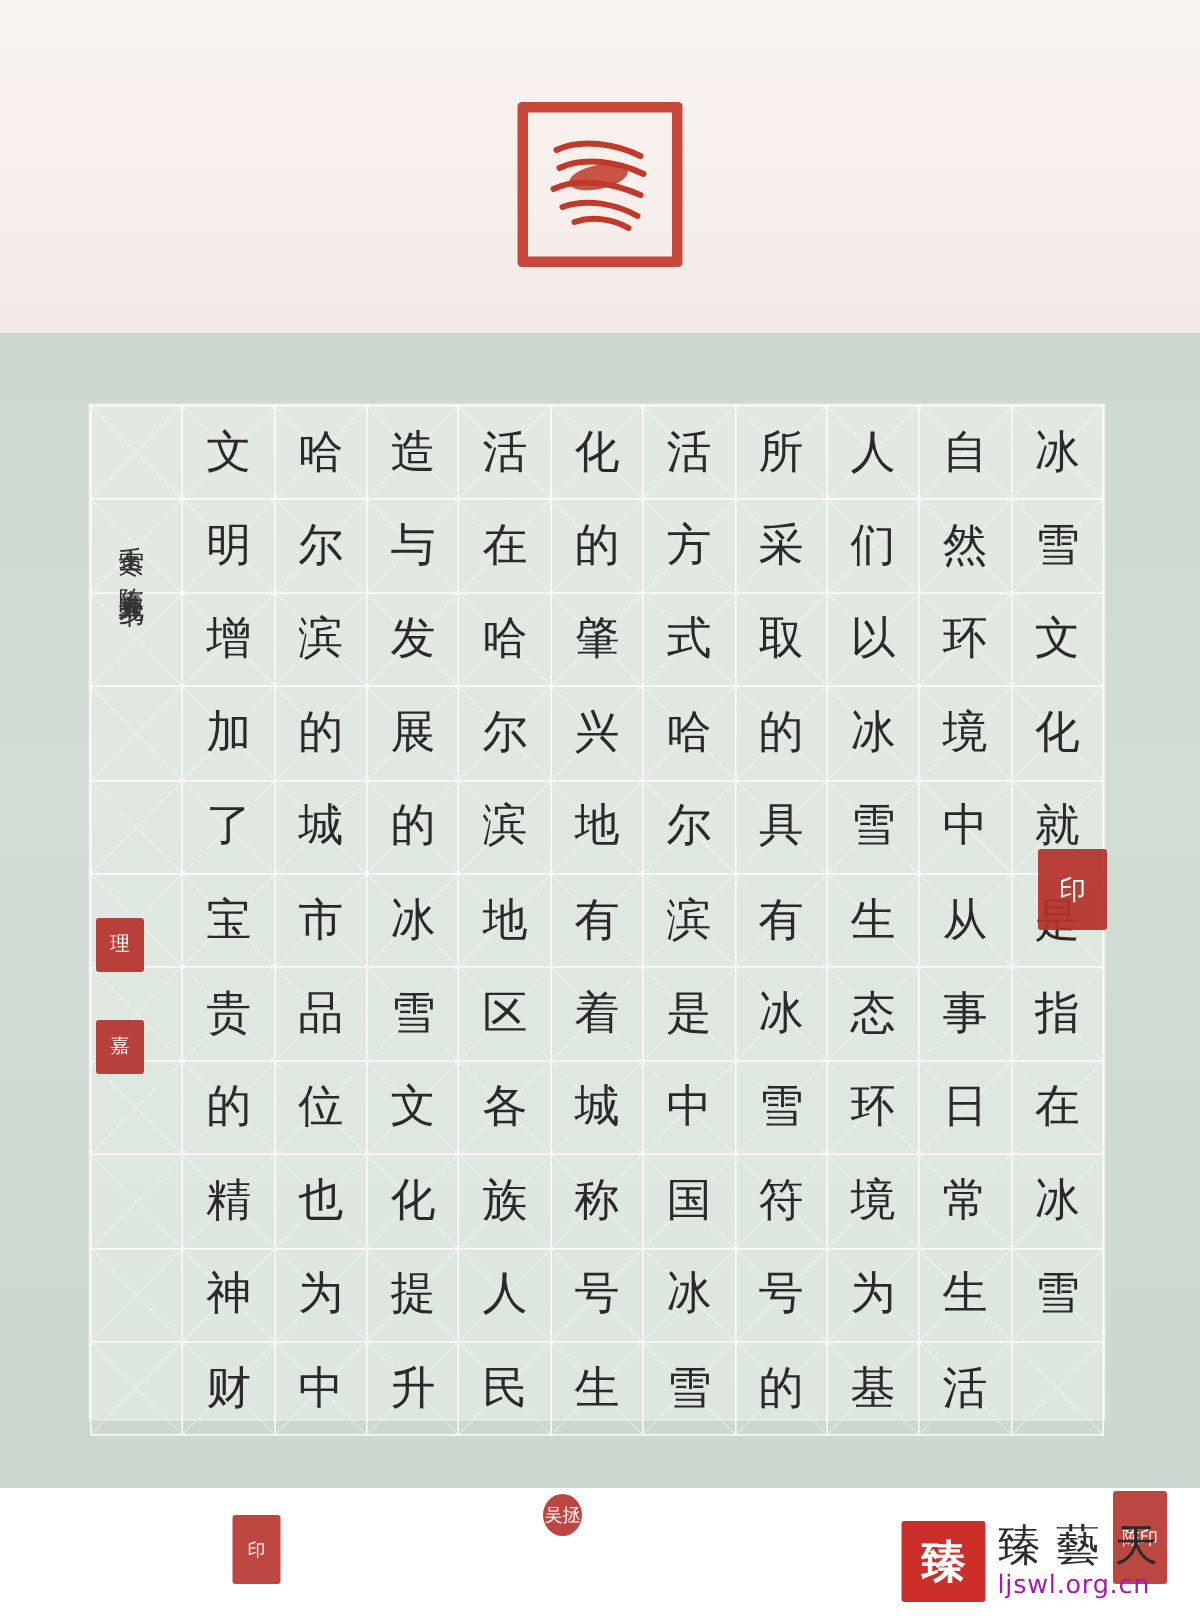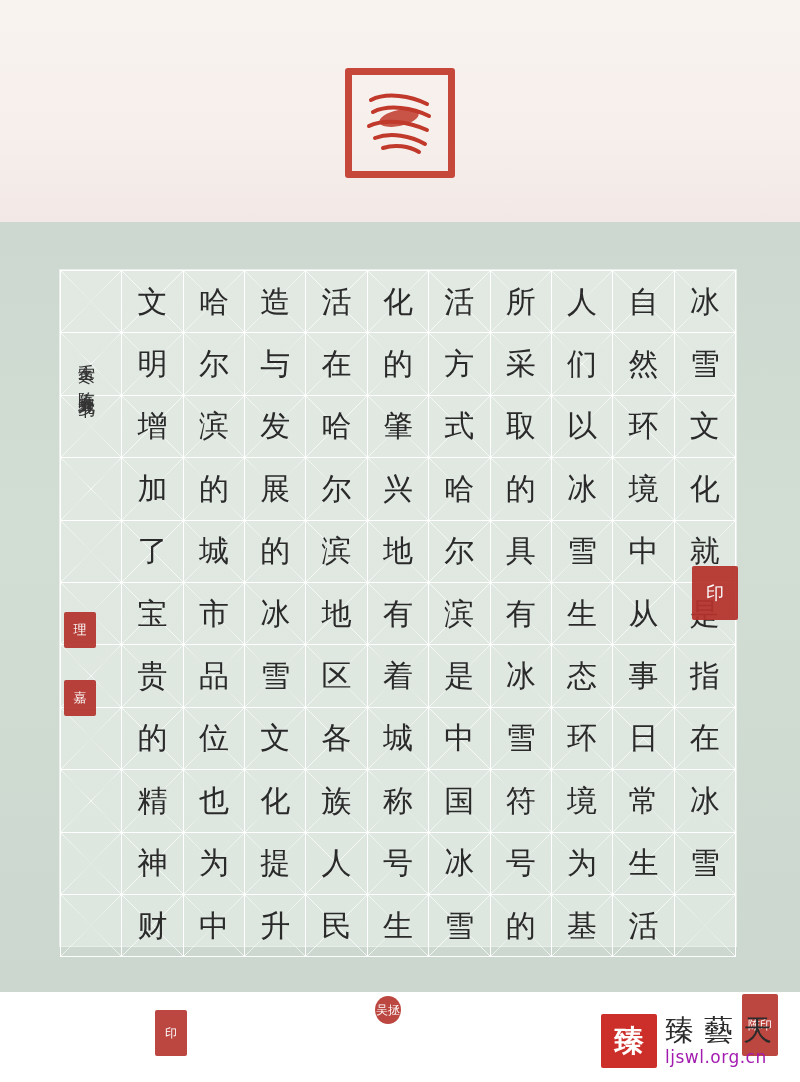--- a/index.html
+++ b/index.html
@@ -159,21 +159,21 @@
     border-radius: 2px;
     color: #fff;
     display: flex;
     align-items: center;
     justify-content: center;
     font-size: 12px;
     text-align: center;
     line-height: 1.05;
   }
   .bot-seal.b1 { left: 155px; top: 1010px; width: 32px; height: 46px; }
-  .bot-seal.b2 { left: 375px; top: 996px; width: 26px; height: 28px; border-radius: 50%; }
+  .bot-seal.b2 { left: 362px; top: 996px; width: 26px; height: 28px; border-radius: 50%; }
   .bot-seal.b3 { left: 565px; top: 1050px; width: 40px; height: 64px; margin-top: 44px; }
   .bot-seal.b4 { left: 742px; top: 994px; width: 36px; height: 62px; }
 
   
   .brand {
     position: absolute;
     right: 18px; bottom: 14px;
     display: flex;
     align-items: center;
     gap: 8px;

